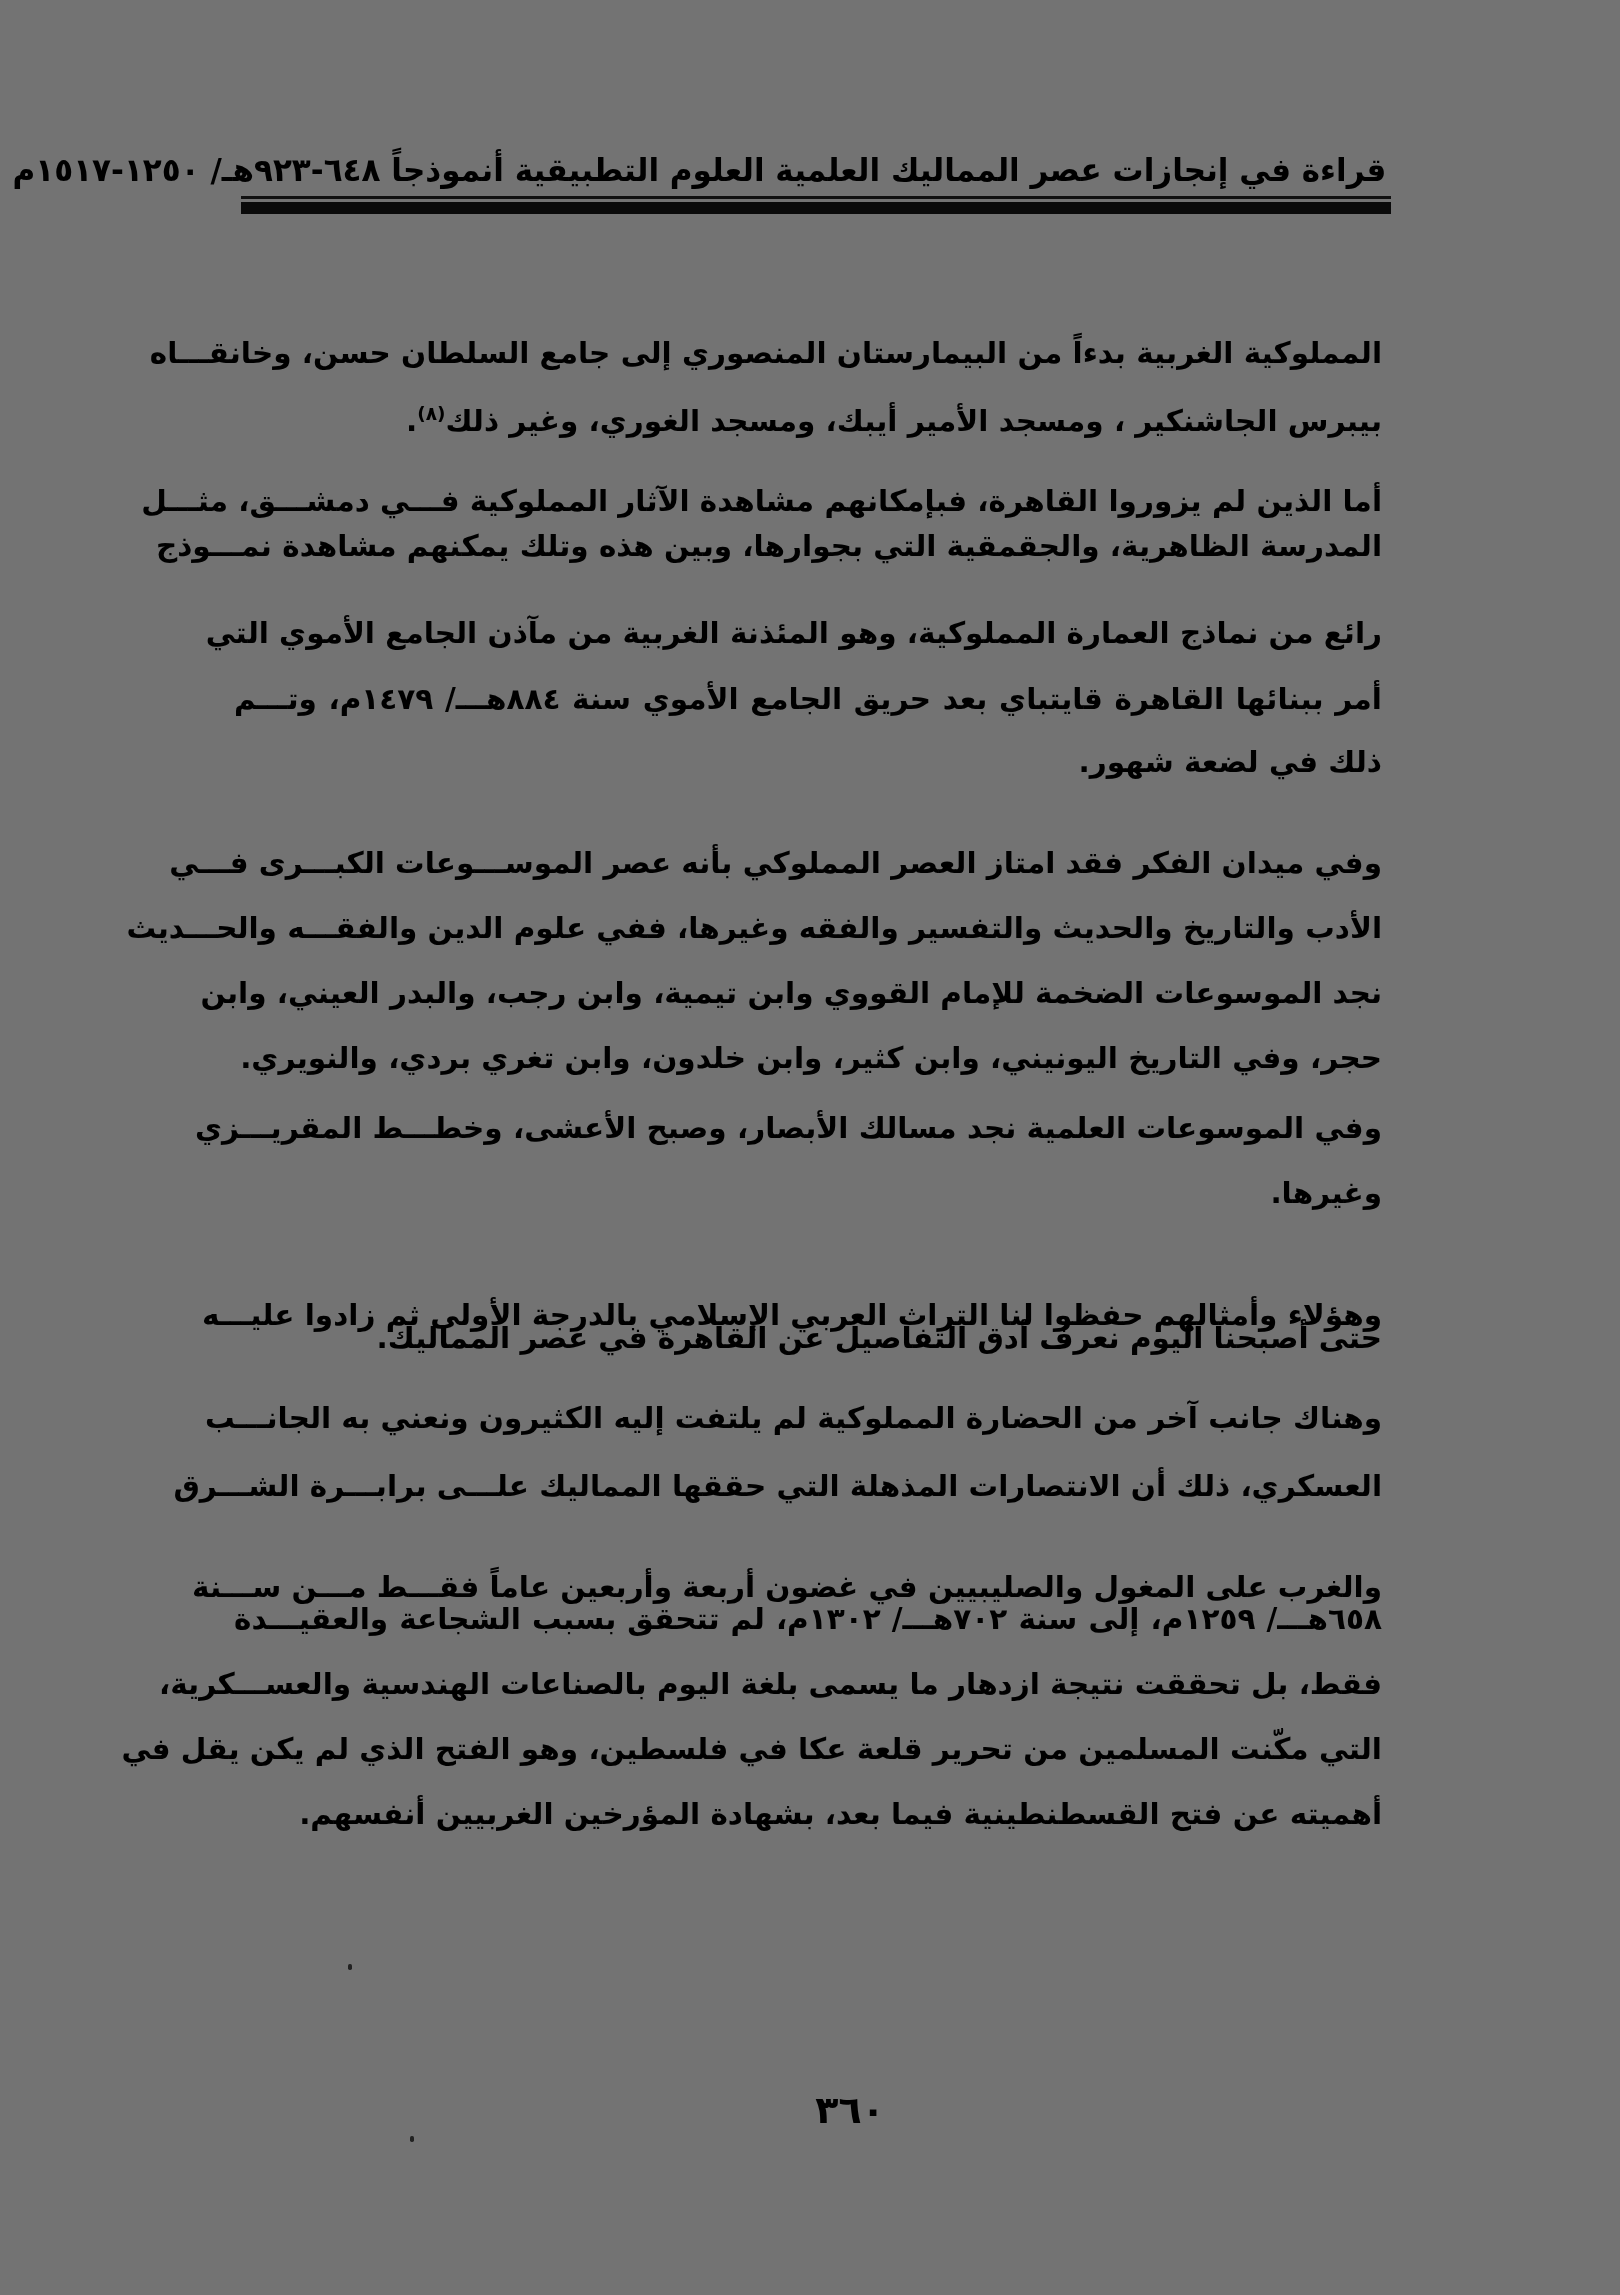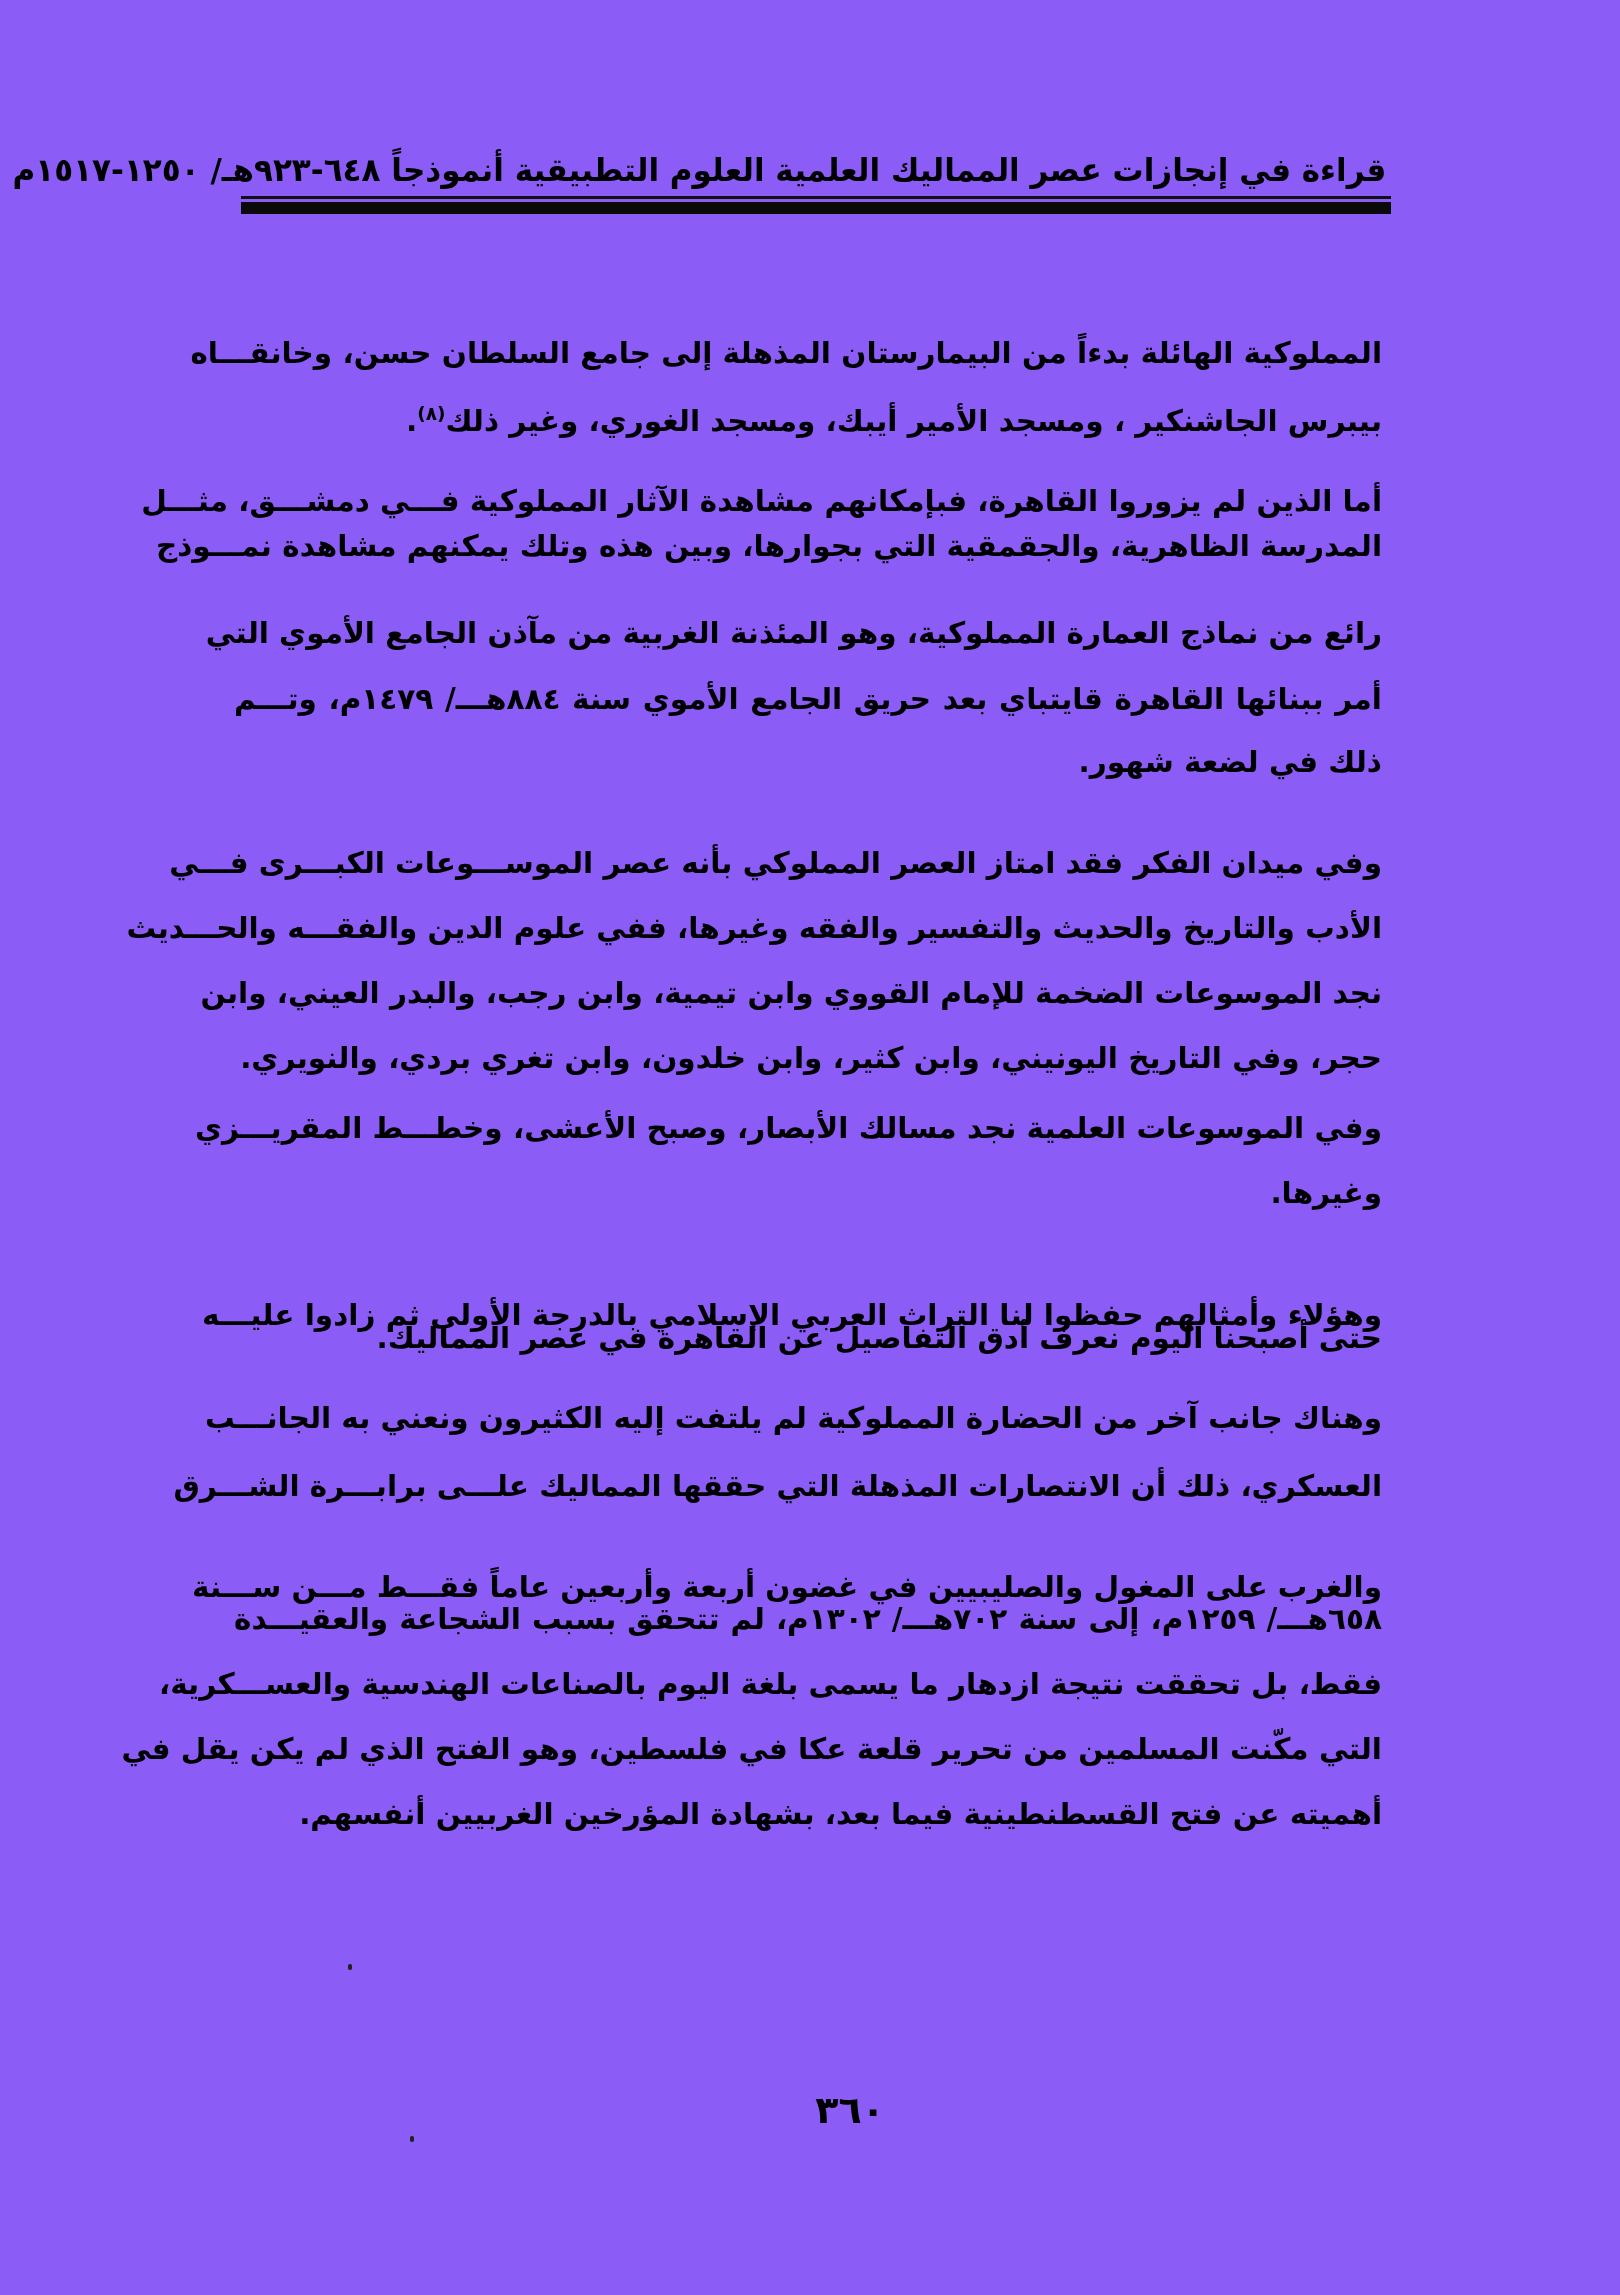--- a/index.html
+++ b/index.html
@@ -13,21 +13,21 @@
       position: relative;
       overflow: hidden;
       font-family: "DejaVu Sans", "Liberation Sans", sans-serif;
       color: #000000;
     }
     .page {
       position: absolute;
       left: 0; top: 0;
       width: 1620px;
       height: 2295px;
-      background: #8b5cf6;
+      background: #737373;
     }
     
     .running-header {
       position: absolute;
       left: 241px;
       top: 145px;
       width: 1150px;
       height: 76px;
     }
     .running-header-title {
@@ -110,21 +110,21 @@
 <div class="page">
 
   <div class="running-header">
     <div class="running-header-title">قراءة في إنجازات عصر المماليك العلمية العلوم التطبيقية أنموذجاً ٦٤٨-٩٢٣هـ/ ١٢٥٠-١٥١٧م</div>
     <div class="header-rule-thin"></div>
     <div class="header-rule-thick"></div>
   </div>
 
   <div class="body-text">
 
-    <div class="line" style="top:332px;">المملوكية الهائلة بدءاً من البيمارستان المذهلة إلى جامع السلطان حسن، وخانقـــاه</div>
+    <div class="line" style="top:332px;">المملوكية الغربية بدءاً من البيمارستان المنصوري إلى جامع السلطان حسن، وخانقـــاه</div>
     <div class="line last" style="top:400px;"><span>بيبرس الجاشنكير ، ومسجد الأمير أيبك، ومسجد الغوري، وغير ذلك</span><span class="fn-ref">(٨)</span><span>.</span></div>
 
     <div class="line" style="top:480px;">أما الذين لم يزوروا القاهرة، فبإمكانهم مشاهدة الآثار المملوكية فـــي دمشـــق، مثـــل</div>
     <div class="line" style="top:525px;">المدرسة الظاهرية، والجقمقية التي بجوارها، وبين هذه وتلك يمكنهم مشاهدة نمـــوذج</div>
     <div class="line" style="top:612px;">رائع من نماذج العمارة المملوكية، وهو المئذنة الغربية من مآذن الجامع الأموي التي</div>
     <div class="line" style="top:678px;">أمر ببنائها القاهرة قايتباي بعد حريق الجامع الأموي سنة ٨٨٤هـــ/ ١٤٧٩م، وتـــم</div>
     <div class="line last" style="top:741px;">ذلك في لضعة شهور.</div>
 
     <div class="line" style="top:842px;">وفي ميدان الفكر فقد امتاز العصر المملوكي بأنه عصر الموســـوعات الكبـــرى فـــي</div>
     <div class="line" style="top:907px;">الأدب والتاريخ والحديث والتفسير والفقه وغيرها، ففي علوم الدين والفقـــه والحـــديث</div>

